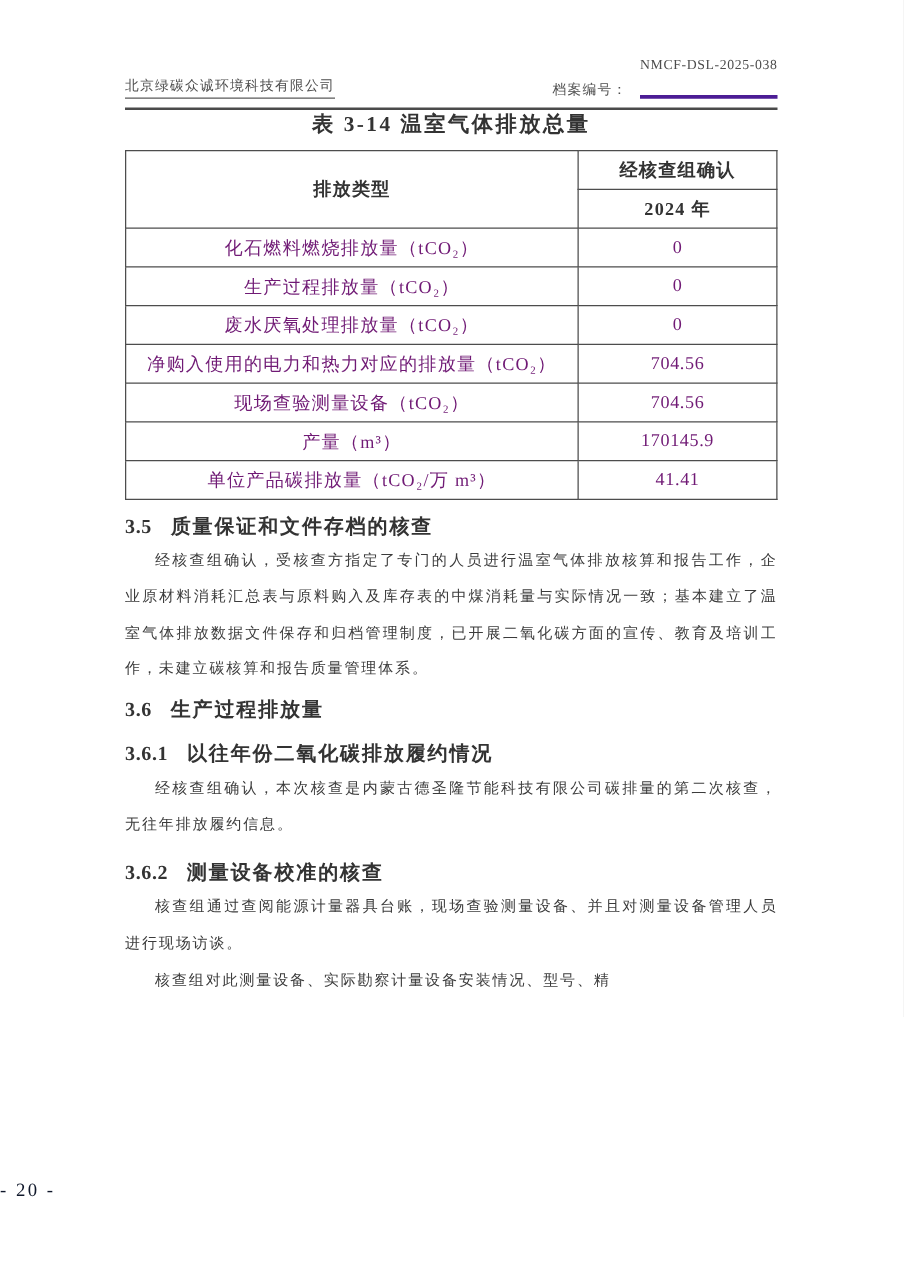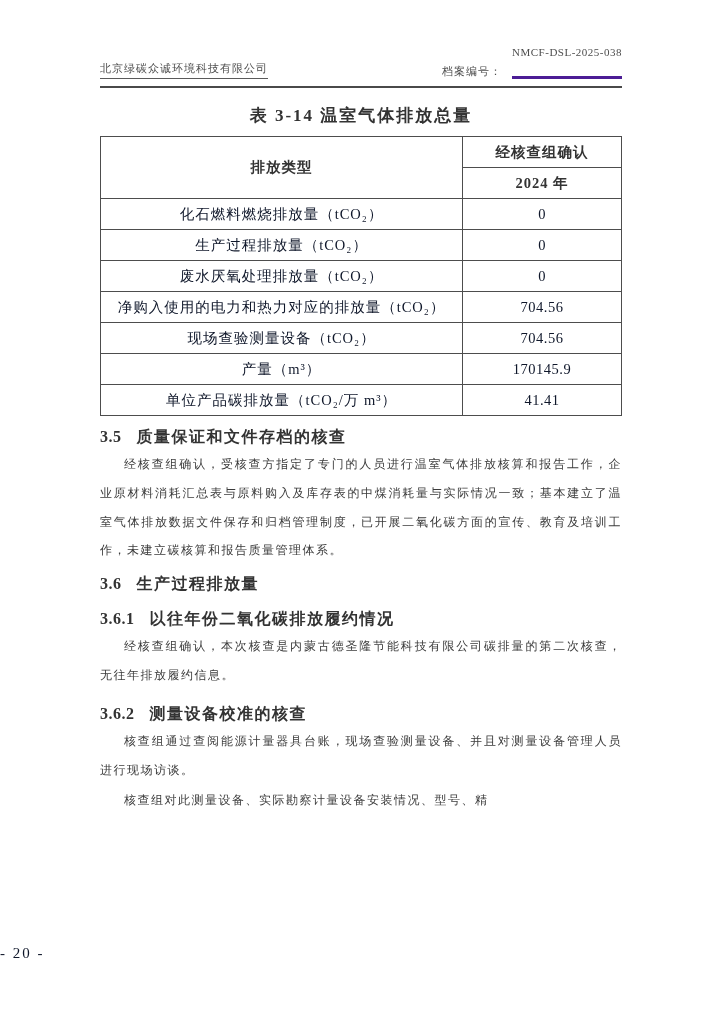--- a/index.html
+++ b/index.html
@@ -39,40 +39,40 @@
   .doc-header .archive { display: flex; align-items: flex-end; }
   .doc-header .archive-label { margin-right: 10px; }
   .doc-header .archive-number {
     border-bottom: 3px solid #4c1d95;
     padding-bottom: 18px;
     letter-spacing: 0.5px;
     font-family: "Liberation Serif", "DejaVu Serif", serif;
   }
   
   .table-title {
-    margin-top: 16px;
+    margin-top: 0;
     text-align: center;
     font-size: 17px;
     font-weight: bold;
     color: #333333;
     letter-spacing: 2px;
   }
   table.emissions {
     width: 100%;
     margin-top: 9px;
     border-collapse: collapse;
     table-layout: fixed;
   }
   table.emissions td {
     border: 1px solid #4d4d4d;
     text-align: center;
     vertical-align: middle;
     font-size: 14.5px;
     letter-spacing: 1px;
-    color: #0f172a;
+    color: #701a75;
     padding: 4px 4px;
     height: 31px;
   }
   table.emissions col.c1 { width: 69.5%; }
   table.emissions col.c2 { width: 30.5%; }
   table.emissions td.th { font-weight: bold; color: #333333; }
   table.emissions td.num { letter-spacing: 0.5px; }
   
   .sec-heading {
     font-size: 16px;

